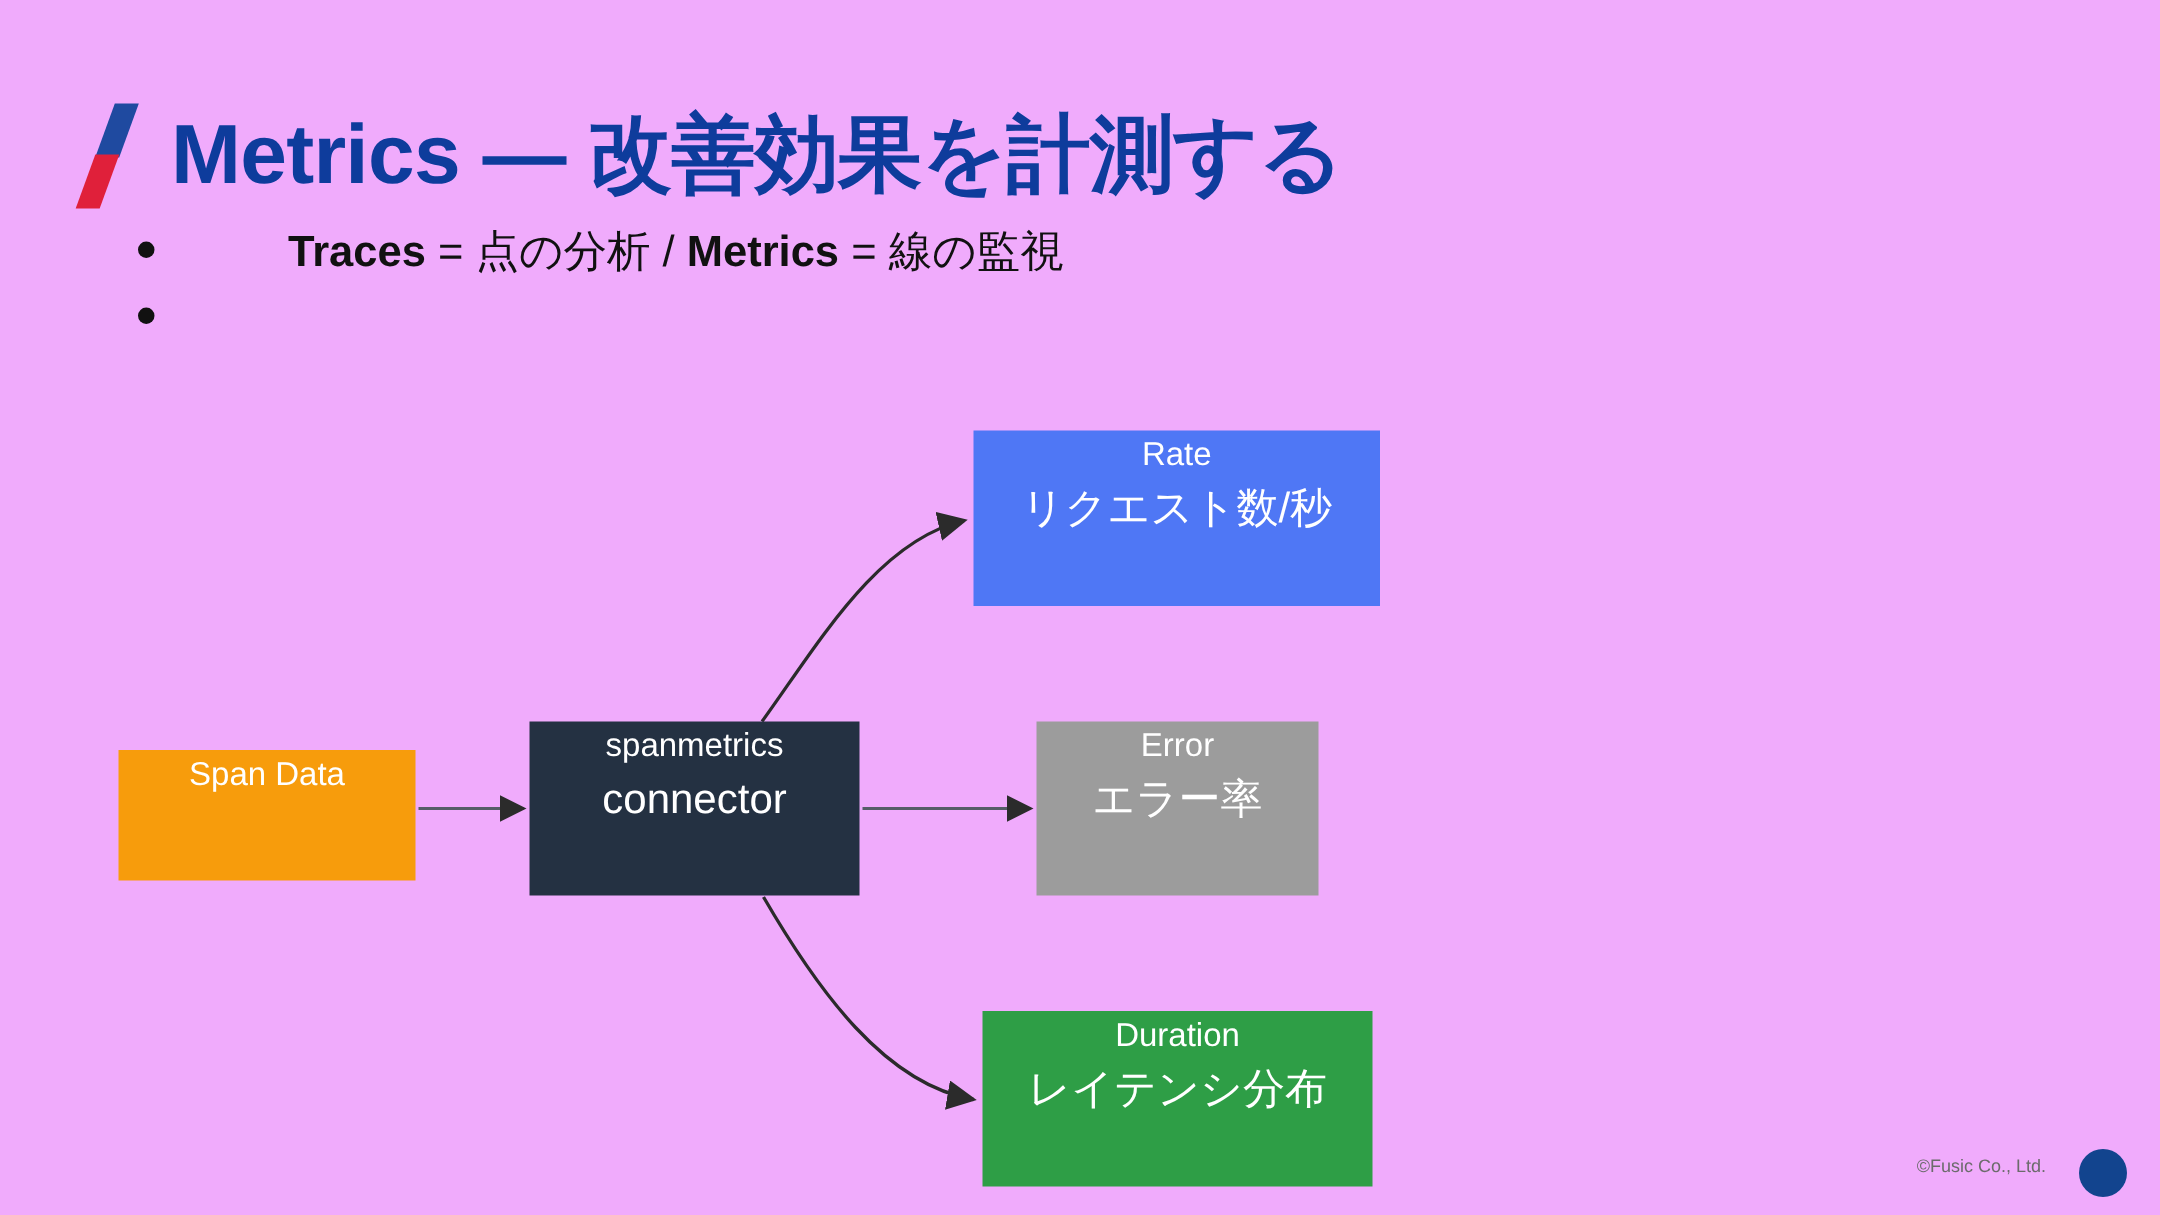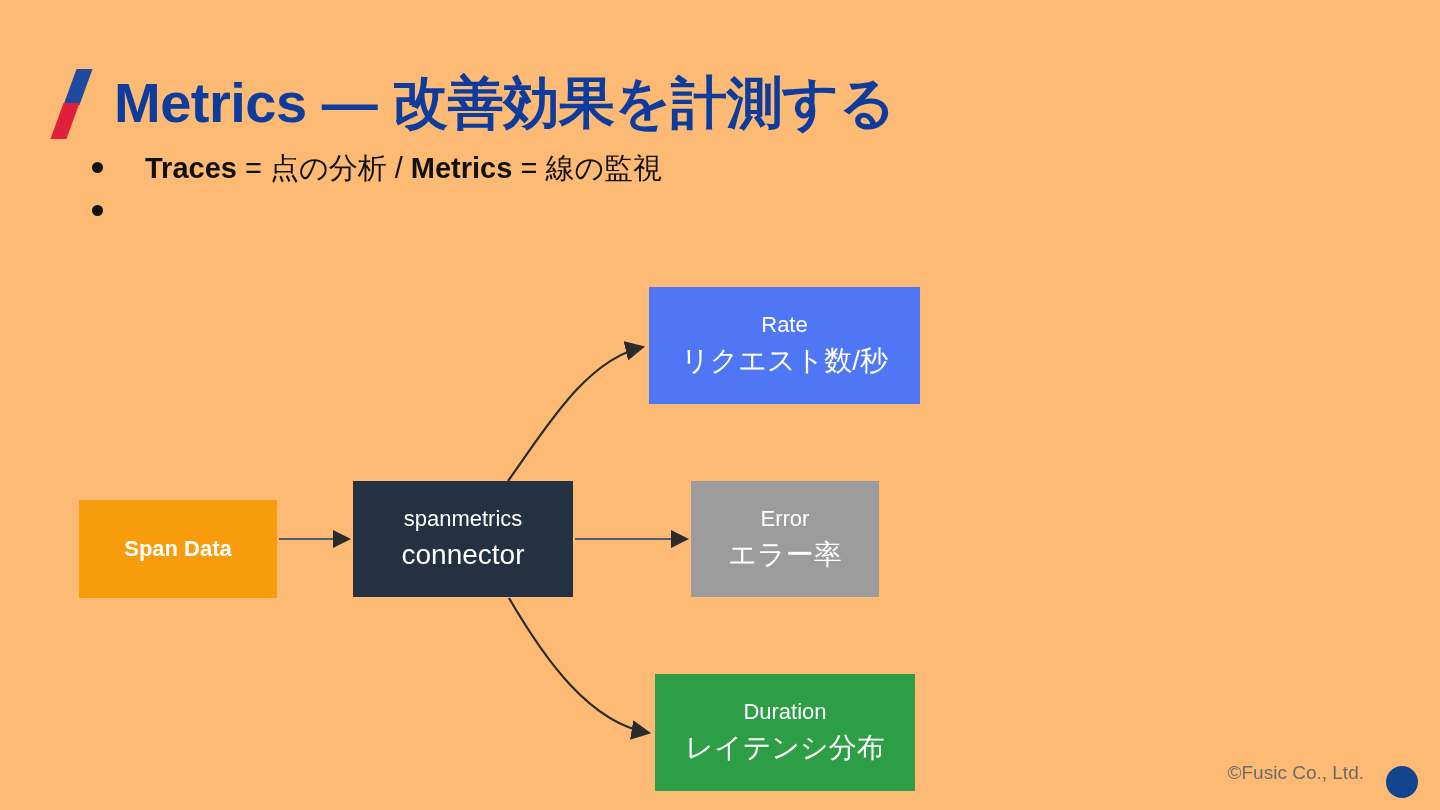--- a/index.html
+++ b/index.html
@@ -12,21 +12,21 @@
     width: 1440px;
     height: 810px;
     overflow: hidden;
     font-family: "Liberation Sans", "DejaVu Sans", sans-serif;
     position: relative;
   }
 
   .slide {
     position: absolute;
     inset: 0;
-    background: #fdba74;
+    background: #f0abfc;
   }
 
   
   .title-row {
     position: absolute;
     left: 62px;
     top: 62px;
     height: 82px;
     display: flex;
     align-items: center;
@@ -83,52 +83,52 @@
     background: #111111;
     margin-right: 42px;
     position: relative;
     top: -5px;
   }
   .bullet-text {
     font-size: 29px;
     color: #111111;
     line-height: 1.3;
     white-space: nowrap;
+    margin-left: 47px;
   }
   .bullet-text b { font-weight: bold; }
 
   
   .diagram {
     position: absolute;
     left: 0;
     top: 0;
     width: 1440px;
     height: 810px;
     pointer-events: none;
   }
   .diagram > * { pointer-events: auto; }
 
   .node {
     position: absolute;
     display: flex;
     flex-direction: column;
     align-items: center;
-    justify-content: center;
+    justify-content: flex-start;
     color: #ffffff;
     text-align: center;
     box-sizing: border-box;
   }
   .node .l1 { font-size: 22px; line-height: 1.45; }
   .node .l2 { font-size: 28px; line-height: 1.45; }
 
   #node-span-data {
     left: 79px; top: 500px;
-    width: 198px; height: 98px;
+    width: 198px; height: 87px;
     background: #f79c0c;
-    font-weight: bold;
   }
   #node-span-data .l1 { font-size: 22px; }
 
   #node-connector {
     left: 353px; top: 481px;
     width: 220px; height: 116px;
     background: #243142;
   }
 
   #node-rate {
@@ -147,21 +147,21 @@
     left: 655px; top: 674px;
     width: 260px; height: 117px;
     background: #2e9e46;
   }
 
   
   .footer-copy {
     position: absolute;
     right: 76px;
     bottom: 26px;
-    font-size: 19px;
+    font-size: 12px;
     color: #6b6b6b;
     white-space: nowrap;
   }
   .footer-dot {
     position: absolute;
     right: 22px;
     bottom: 12px;
     width: 32px;
     height: 32px;
     border-radius: 50%;

